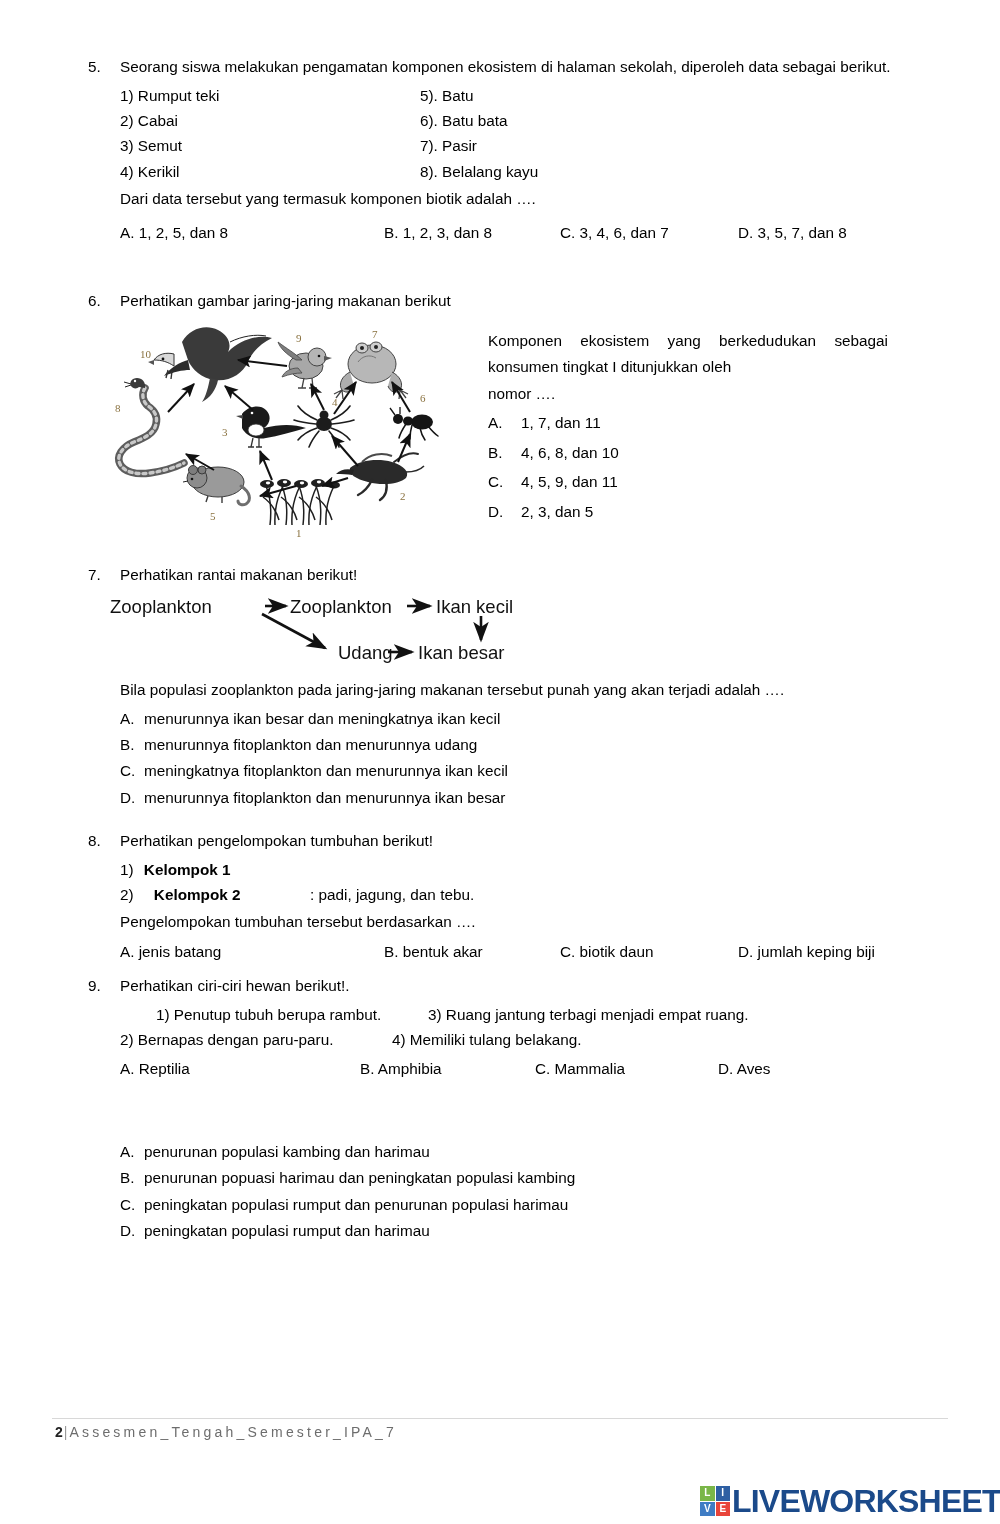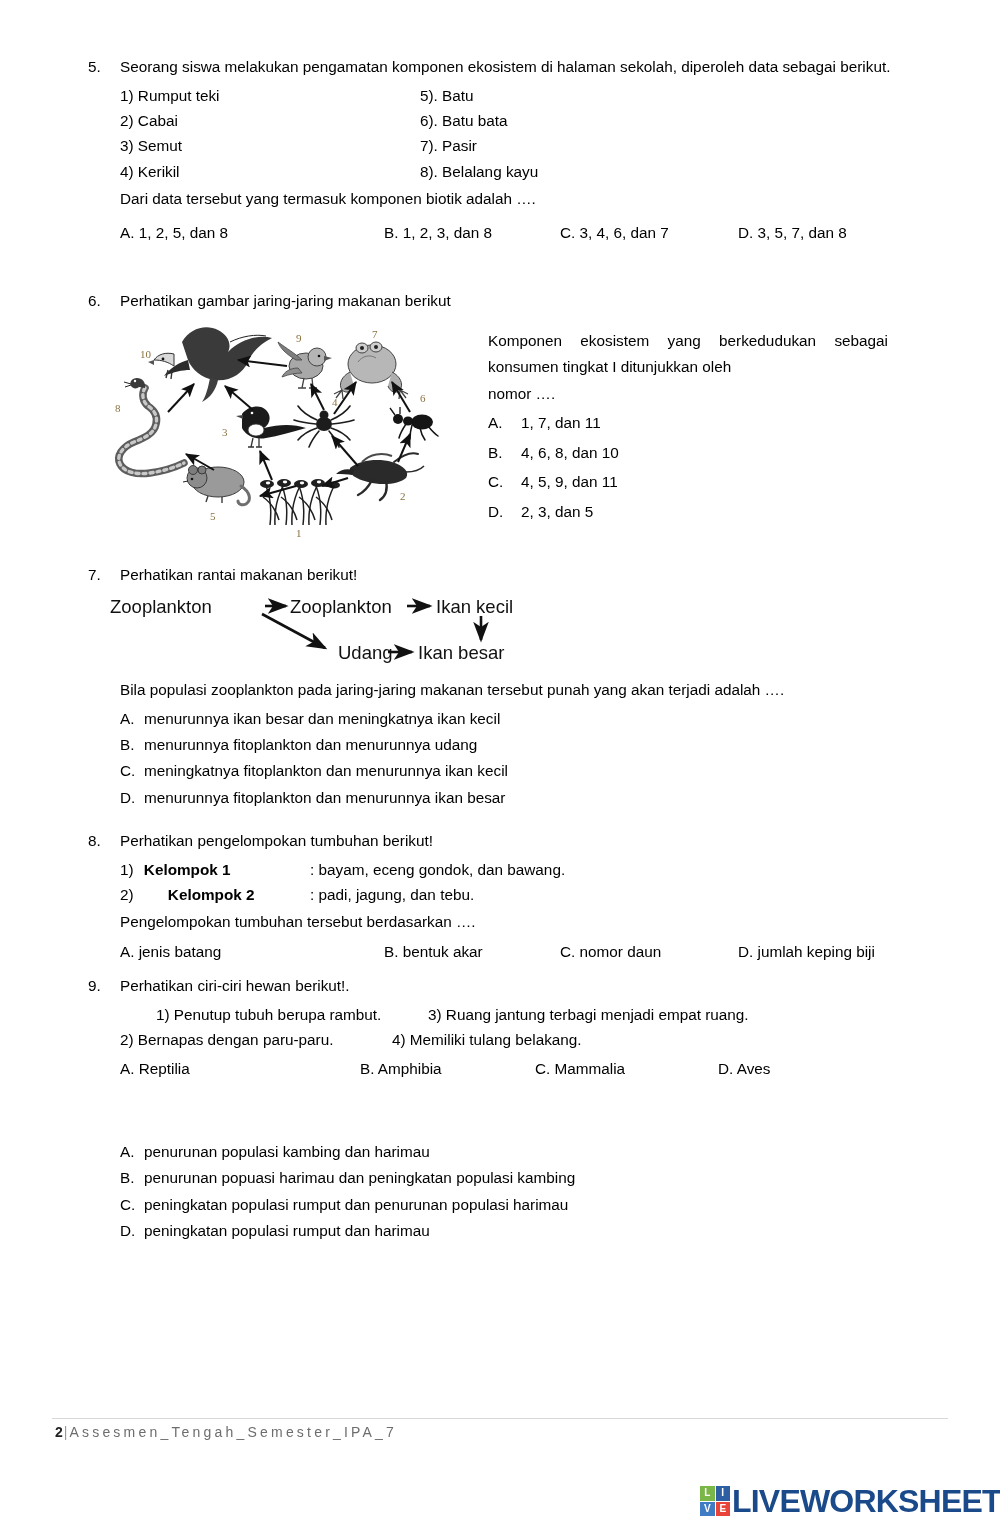--- a/index.html
+++ b/index.html
@@ -506,35 +506,34 @@
     <div class="q-head">
       <div class="q-num">8.</div>
       <div class="q-text">Perhatikan pengelompokan tumbuhan berikut!</div>
     </div>
     <div class="sublist" style="margin-top:9px;">
       <div class="sub-row">
         <div class="sub-cell-a" style="width:190px;flex:0 0 190px;">
           <span>1)</span>
           <span class="bold" style="margin-left:6px;">Kelompok 1</span>
         </div>
-        <div class="sub-cell-b">: bayam, eceng gondok, dan bawang.</div>
       </div>
       <div class="sub-row">
         <div class="sub-cell-a" style="width:190px;flex:0 0 190px;">
           <span>2)</span>
-          <span class="bold" style="margin-left:22px;padding-left:8px;">Kelompok 2</span>
+          <span class="bold" style="margin-left:8px;padding-left:8px;">Kelompok 2</span>
         </div>
         <div class="sub-cell-b">: padi, jagung, dan tebu.</div>
       </div>
     </div>
     <div class="indent" style="margin-top:-2px;">Pengelompokan tumbuhan tersebut berdasarkan ….</div>
     <div class="opt-row" style="margin-top:6px;">
       <span style="left:0px;">A. jenis batang</span>
       <span style="left:264px;">B. bentuk akar</span>
-      <span style="left:440px;">C. nomor daun</span>
+      <span style="left:440px;">C. biotik daun</span>
       <span style="left:618px;">D. jumlah keping biji</span>
     </div>
   </div>
 
   <div class="q" id="q9" style="top:974px;">
     <div class="q-head">
       <div class="q-num">9.</div>
       <div class="q-text">Perhatikan ciri-ciri hewan berikut!.</div>
     </div>
     <div class="sublist" style="margin-top:9px;">

